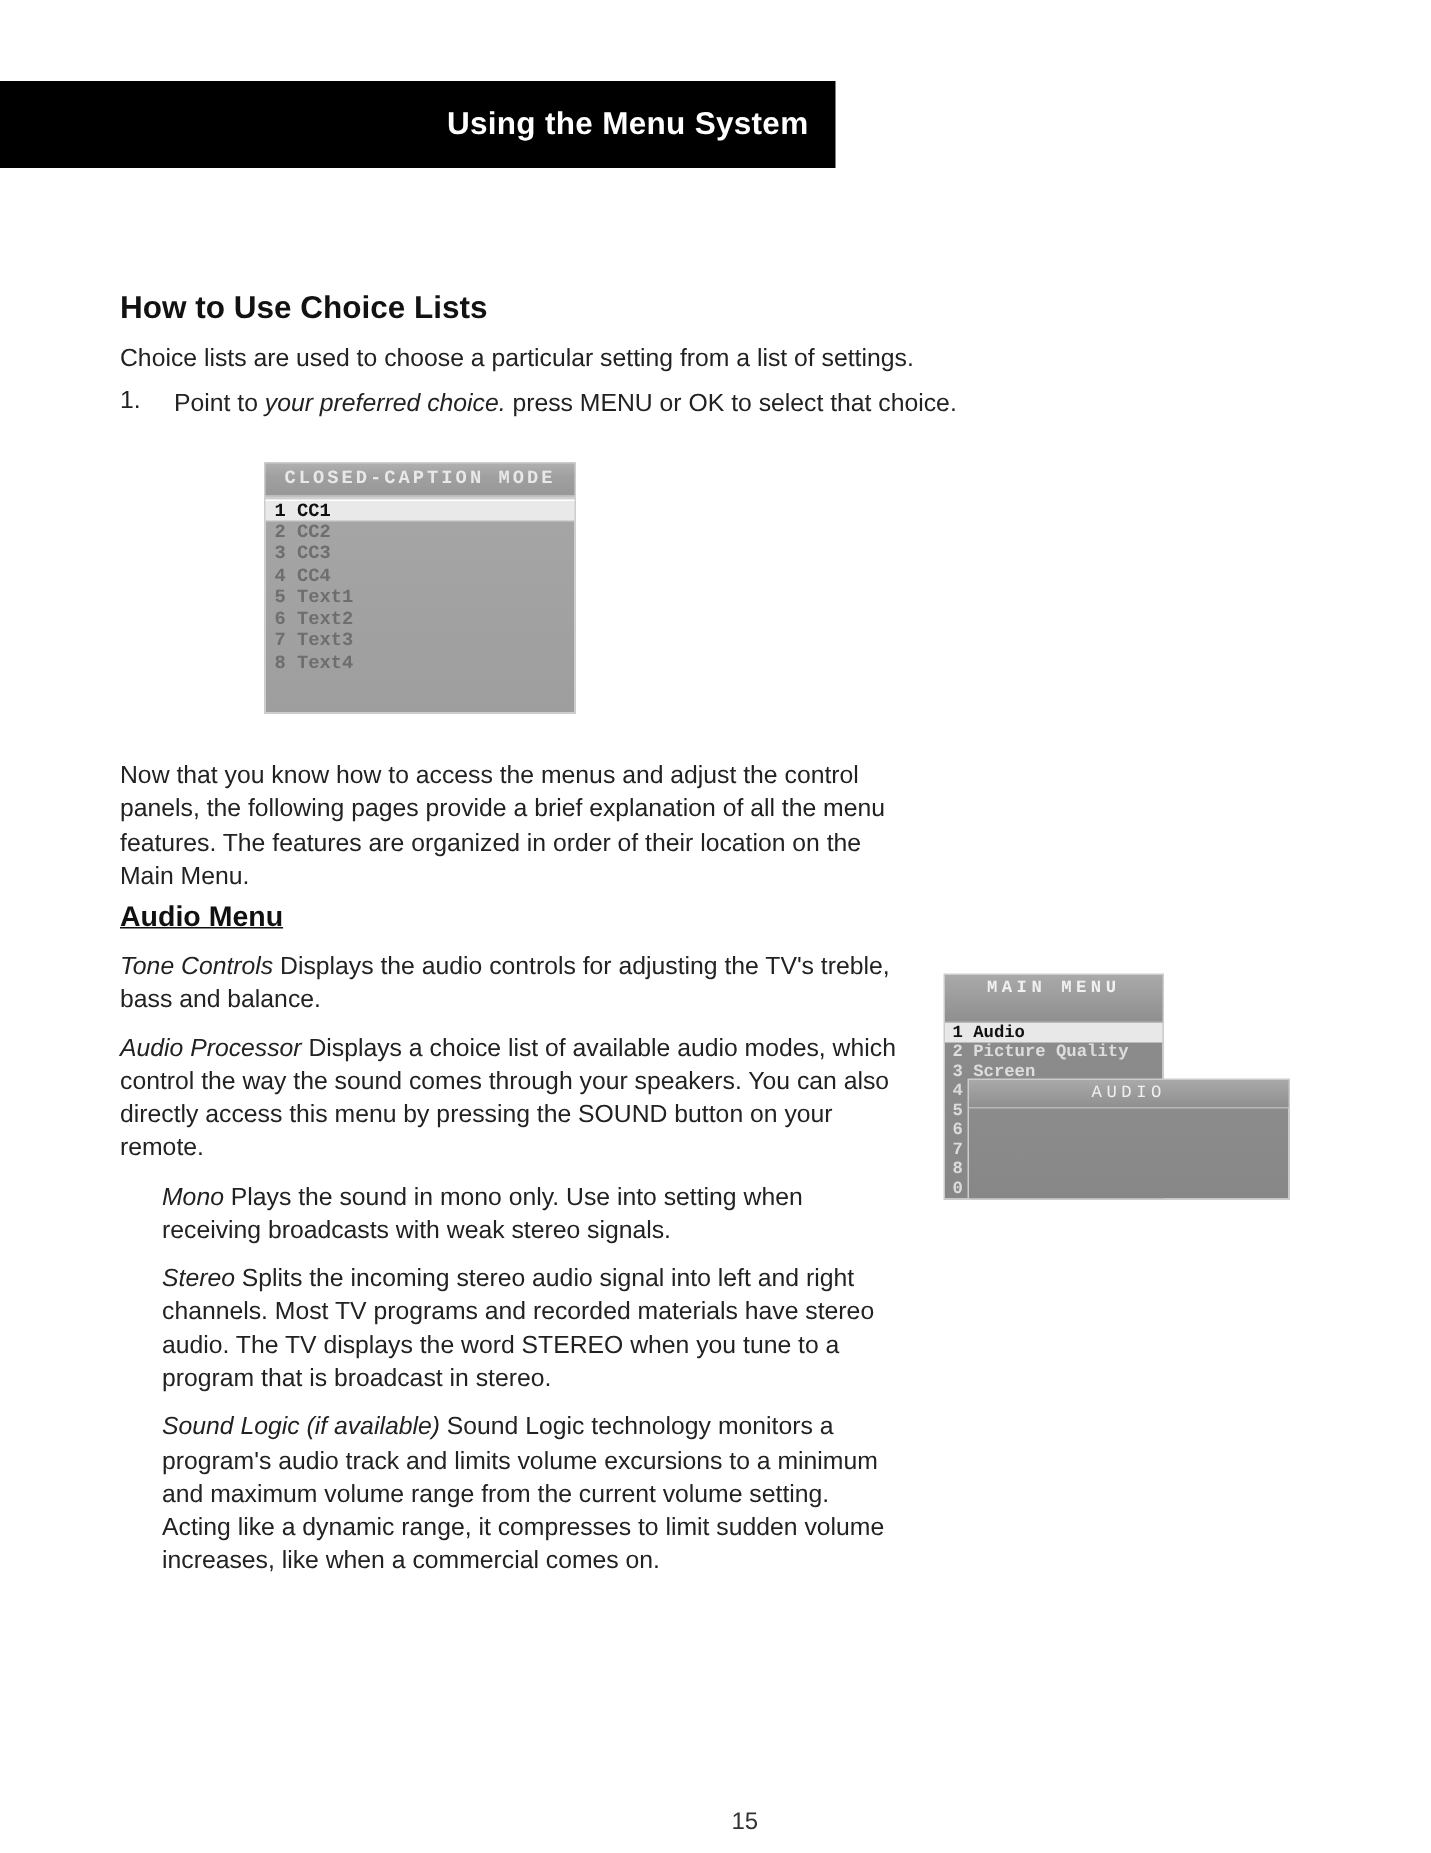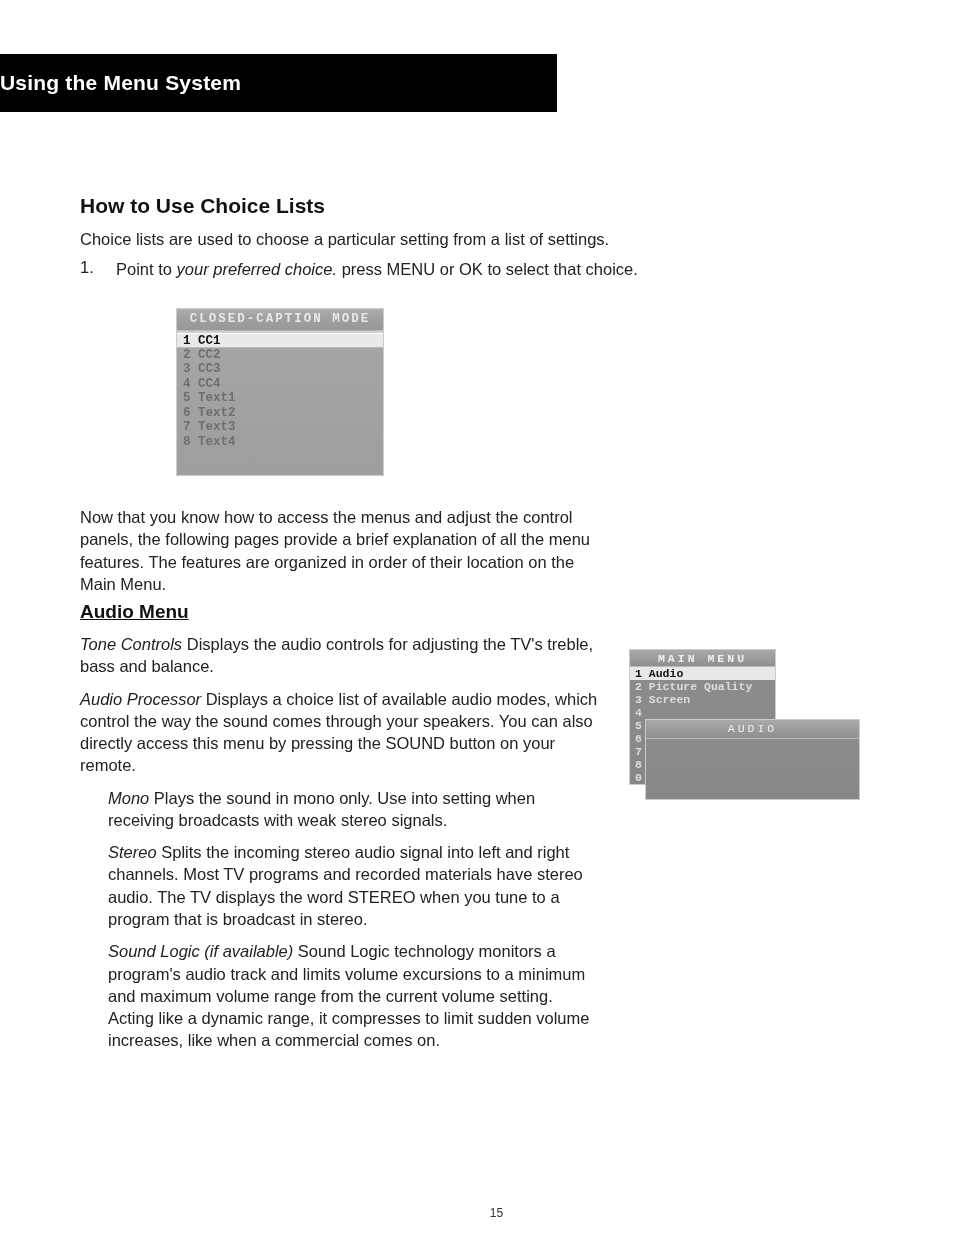--- a/index.html
+++ b/index.html
@@ -12,20 +12,21 @@
     position: relative;
   }
   .header-bar {
     position: absolute;
     left: 0; top: 54px;
     width: 557px; height: 58px;
     background: #000;
     color: #fff;
     display: flex;
     align-items: center;
+    justify-content: flex-end;
     padding-right: 18px;
     font-size: 21px;
     font-weight: 600;
     letter-spacing: 0.2px;
   }
   .page {
     position: absolute;
     left: 80px;
     width: 800px;
   }
@@ -104,21 +105,21 @@
     font-family: "Courier New", monospace;
     font-size: 11.5px;
     font-weight: 700;
     background: linear-gradient(#8d8d8d,#878787);
     border: 1px solid #ccc;
   }
   .side-menu .menu-title {
     text-align: center;
     letter-spacing: 3px;
     color: #f0f0f0;
-    padding: 2px 0 1px;
+    padding: 2px 0 16px;
     font-size: 11.5px;
     background: linear-gradient(#a9a9a9,#8f8f8f);
     border-bottom: 1px solid #b8b8b8;
   }
   .m-row {
     padding: 0 5px; height: 13px; line-height: 13px;
     color: #ddd; white-space: pre;
   }
   .m-row.sel { background: #e8e8e8; color: #111; }
   .m-row.num-only { color: #dcdcdc; }
@@ -143,21 +144,21 @@
   
   .desc { font-size: 16.5px; line-height: 1.35; max-width: 520px; margin-bottom: 10px; }
   .desc .term { font-style: italic; font-weight: 400; }
   .sub-desc { margin-left: 28px; max-width: 490px; }
 
   .page-num {
     position: absolute;
     left: 0; width: 954px;
     top: 1206px;
     text-align: center;
-    font-size: 12px;
+    font-size: 16px;
     color: #333;
     padding-left: 39px;
   }
 </style>
 </head>
 <body>
 
 <div class="header-bar">
   <span>Using the Menu System</span>
 </div>

